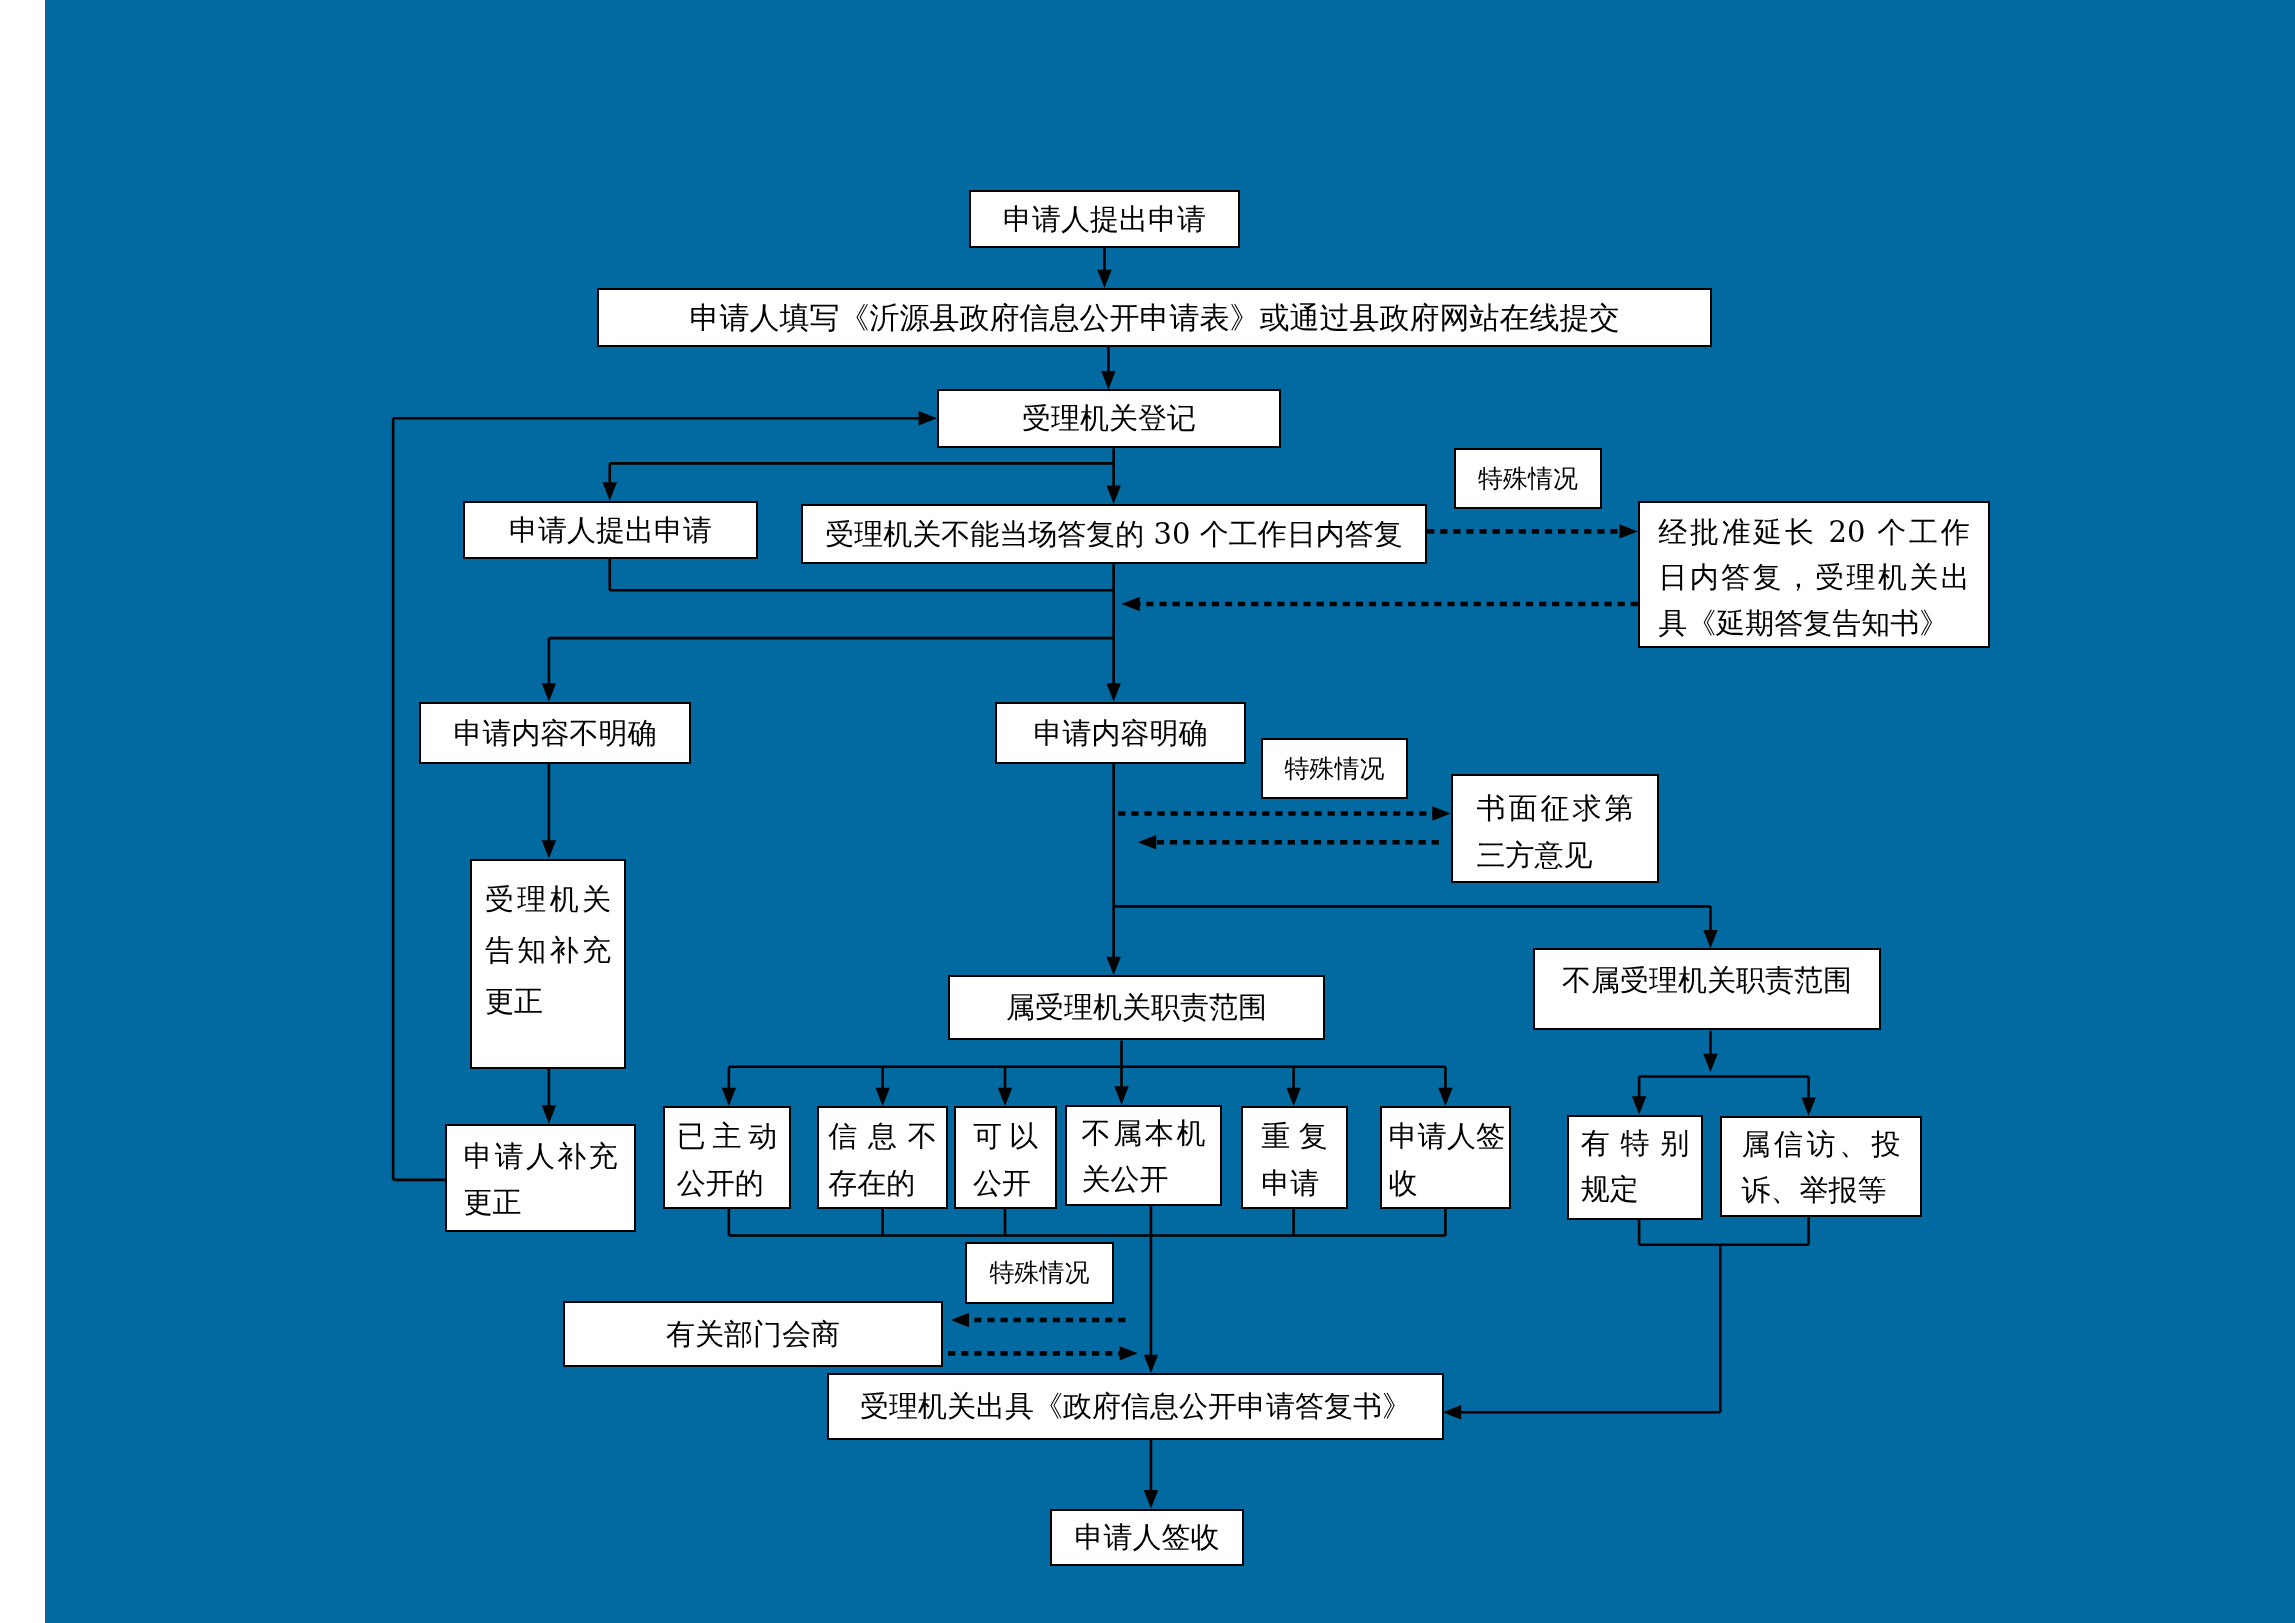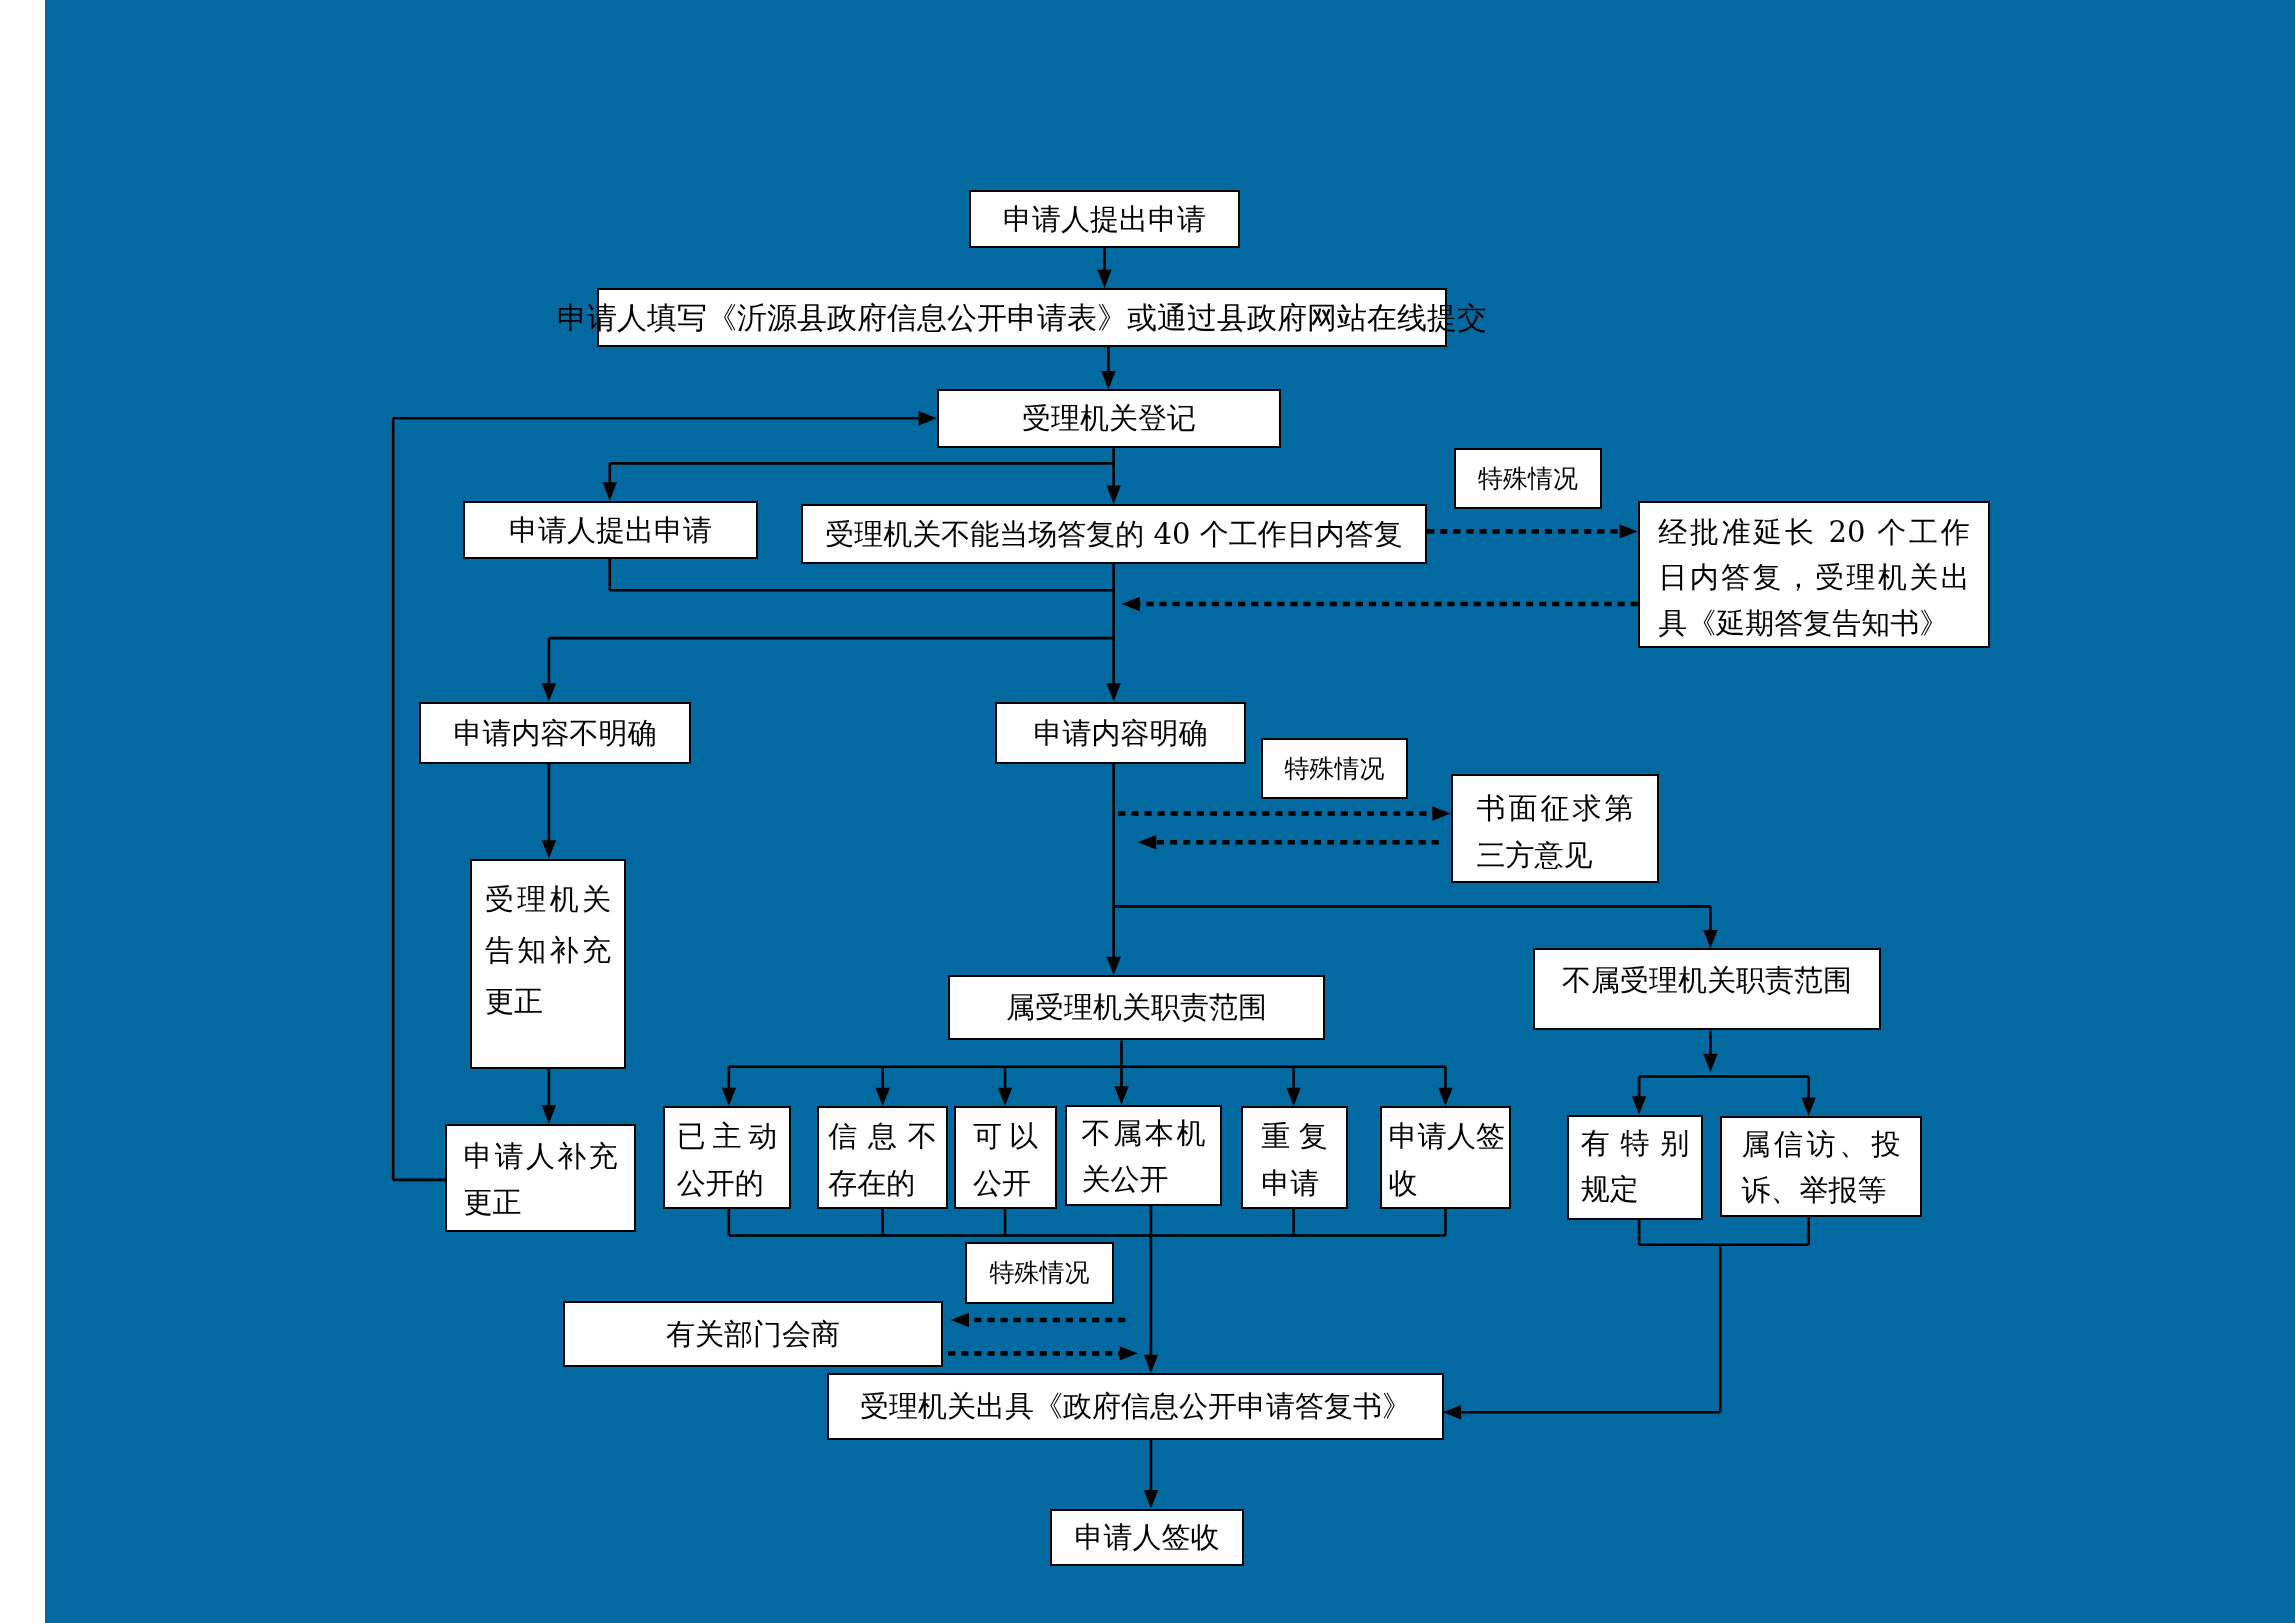--- a/index.html
+++ b/index.html
@@ -129,27 +129,27 @@
       <polygon points="1642,2057 1642,2079 1670,2068"></polygon>
       <polygon points="2164,2147 2164,2169 2136,2158"></polygon>
       <polygon points="1673,912 1673,934 1645,923"></polygon>
       <polygon points="1698,1276 1698,1298 1670,1287"></polygon>
       <polygon points="1412,2006 1412,2028 1384,2017"></polygon>
     </g>
   </svg>
 
   <div class="node" style="left:924px; top:190px; width:271px; height:58px;">申请人提出申请</div>
 
-  <div class="node" style="left:552px; top:288px; width:850px; height:59px; font-size:30px;">申请人填写《沂源县政府信息公开申请表》或通过县政府网站在线提交</div>
+  <div class="node" style="left:552px; top:288px; width:1115px; height:59px; font-size:30px;">申请人填写《沂源县政府信息公开申请表》或通过县政府网站在线提交</div>
 
   <div class="node" style="left:892px; top:389px; width:344px; height:59px;">受理机关登记</div>
 
   <div class="node" style="left:418px; top:501px; width:295px; height:58px;">申请人提出申请</div>
 
-  <div class="node" style="left:756px; top:504px; width:626px; height:60px;">受理机关不能当场答复的 40 个工作日内答复</div>
+  <div class="node" style="left:756px; top:504px; width:626px; height:60px;">受理机关不能当场答复的 30 个工作日内答复</div>
 
   <div class="node small" style="left:1409px; top:448px; width:148px; height:61px;">特殊情况</div>
 
   <div class="node ml" style="left:1593px; top:501px; width:352px; height:147px; padding:6.5px 18.3px; line-height:1.58;">经批准延长 20 个工作日内答复，受理机关出具《延期答复告知书》</div>
 
   <div class="node" style="left:374px; top:702px; width:272px; height:62px;">申请内容不明确</div>
 
   <div class="node" style="left:950px; top:702px; width:251px; height:62px;">申请内容明确</div>
 
   <div class="node small" style="left:1216px; top:738px; width:147px; height:61px;">特殊情况</div>

